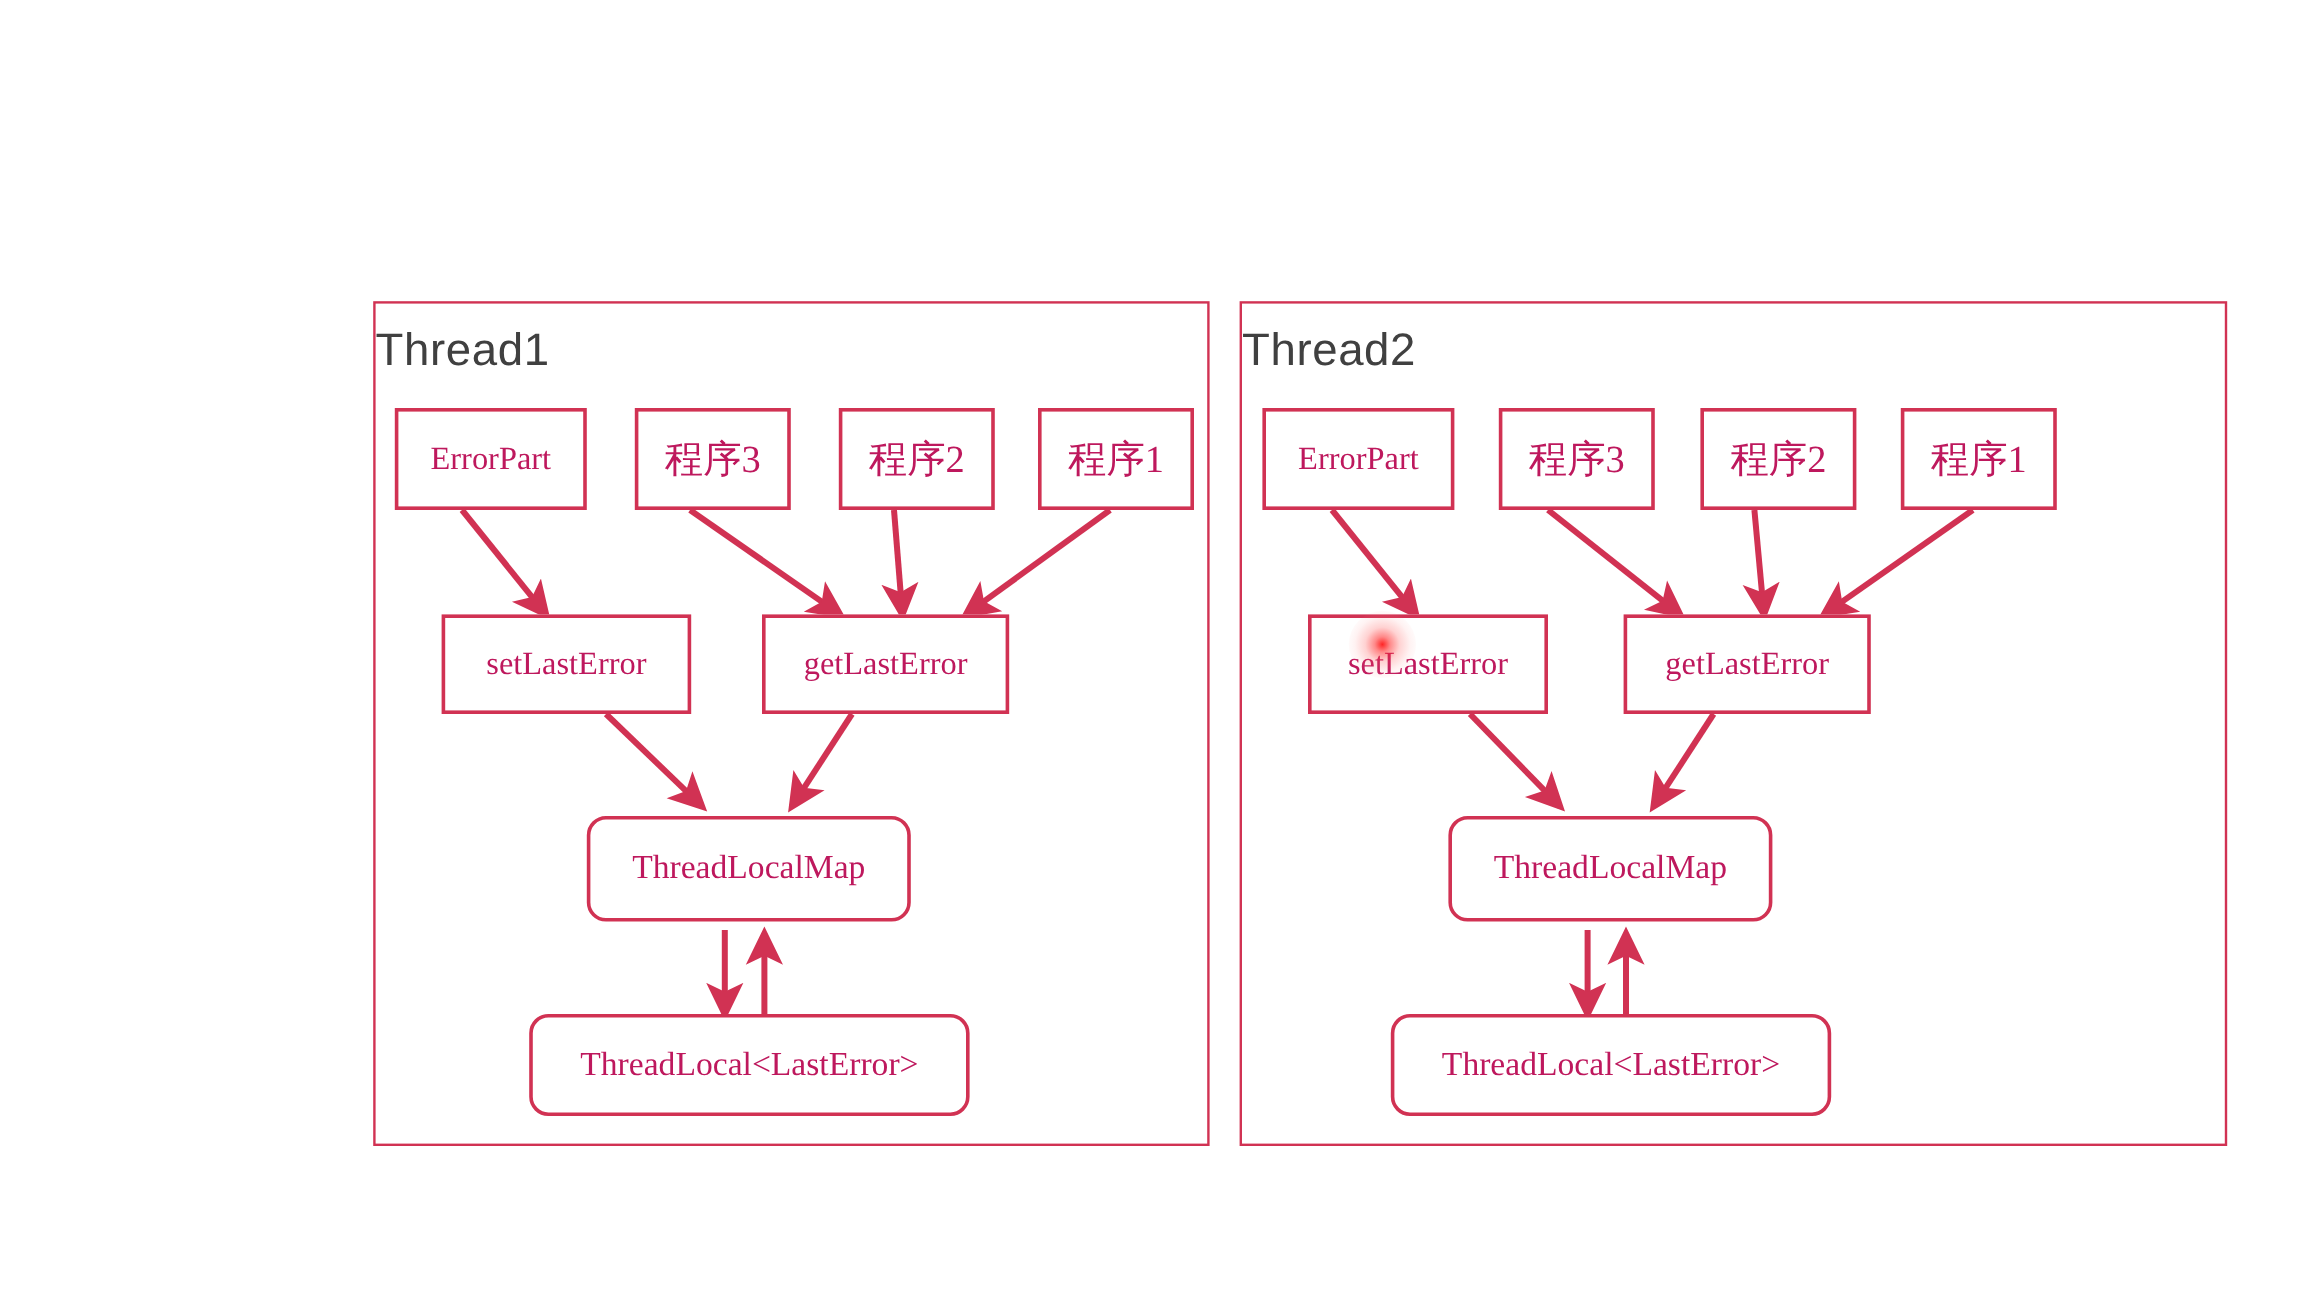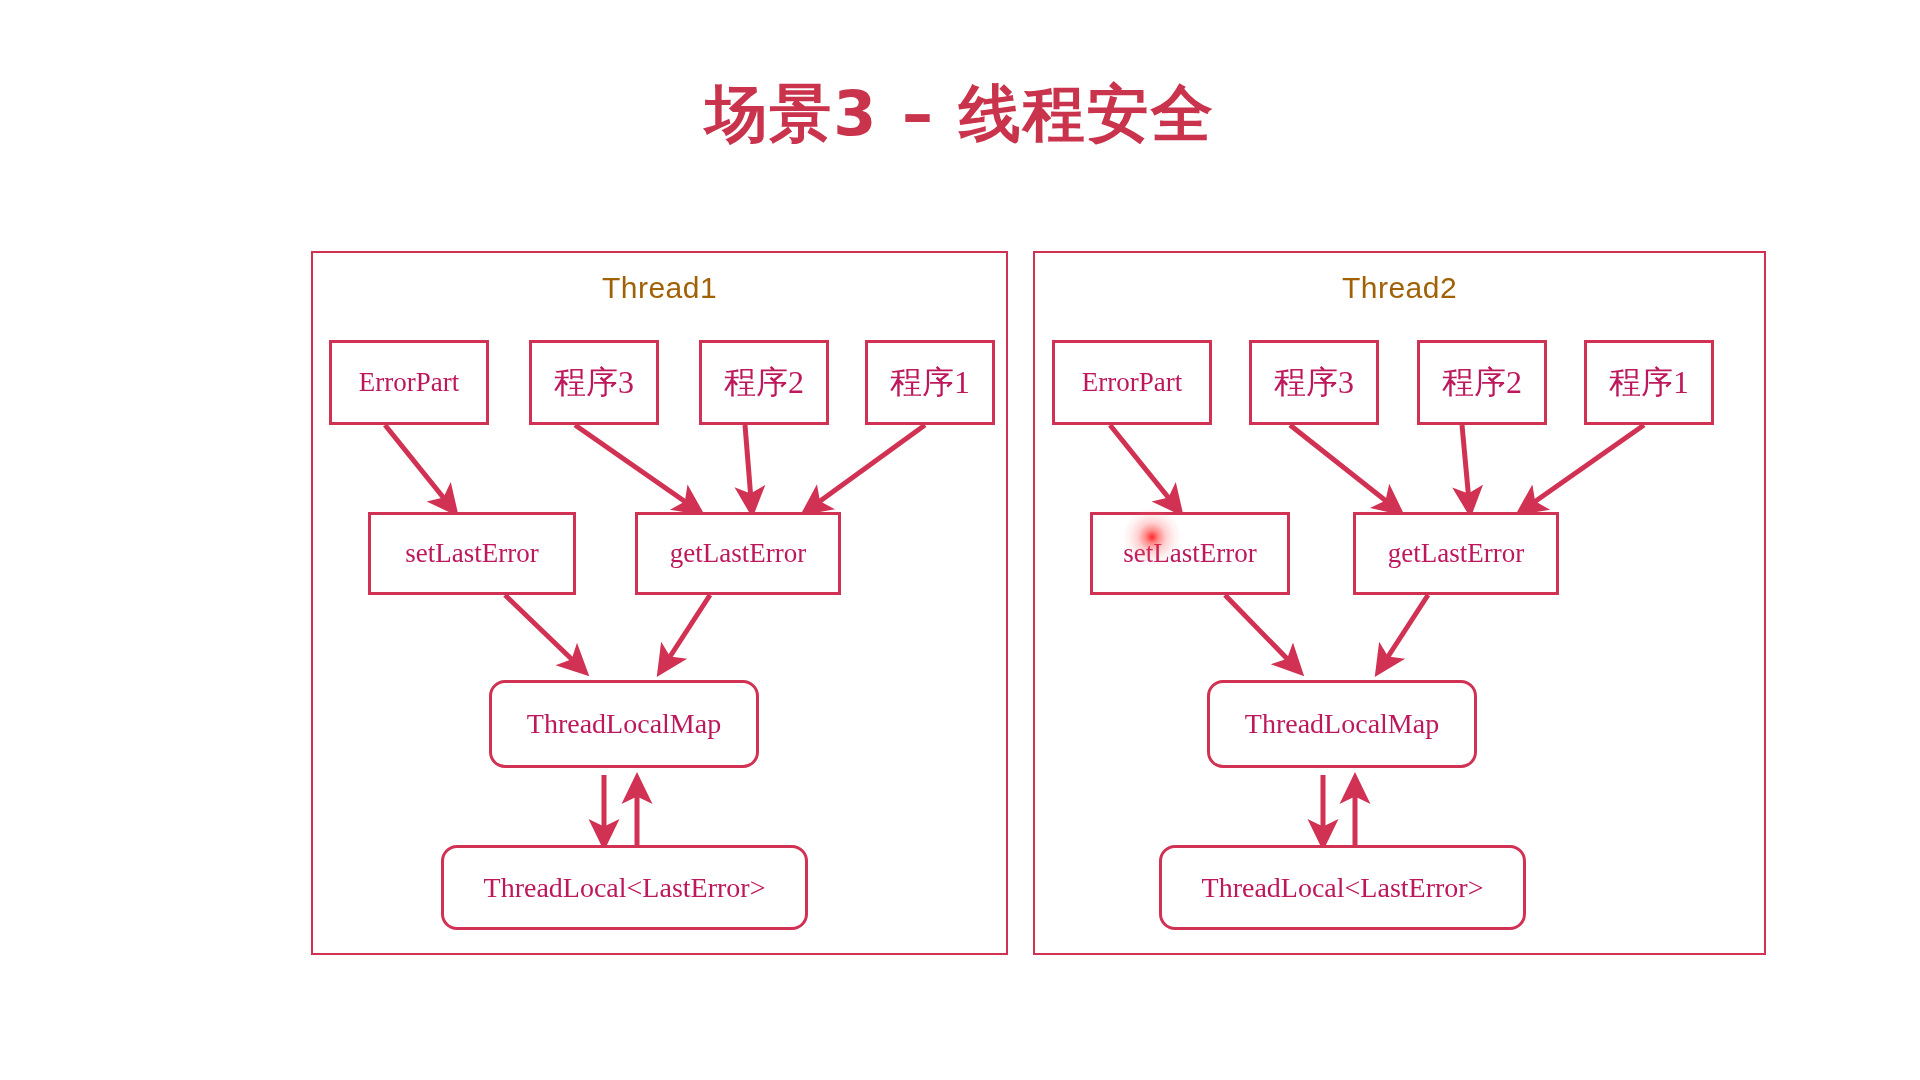--- a/index.html
+++ b/index.html
@@ -26,30 +26,29 @@
   }
 
   
   .thread-panel{
     position:absolute;
     border:2px solid #d13253;
     background:transparent;
     box-sizing:border-box;
   }
   #panel-thread1{left:311px;top:251px;width:697px;height:704px;}
-  #panel-thread2{left:1033px;top:251px;width:733px;height:704px;}
+  #panel-thread2{left:1033px;top:251px;width:823px;height:704px;}
 
   .panel-title{
     position:absolute;
     left:0;right:0;top:18px;
-    text-align:center;
     font-family:"Liberation Sans",sans-serif;
-    font-size:30px;
+    font-size:38px;
     font-weight:400;
-    color:#a16207;
+    color:#404040;
     letter-spacing:0.5px;
   }
 
   
   .node{
     position:absolute;
     box-sizing:border-box;
     border:3px solid #d13253;
     background:#ffffff;
     color:#be185d;
@@ -86,21 +85,20 @@
         rgba(255,160,160,0.0) 78%);
     z-index:9;
     pointer-events:none;
   }
 </style>
 </head>
 <body>
 
 <div id="slide">
 
-  <div class="slide-title">场景3 – 线程安全</div>
 
   <svg class="edges" viewBox="0 0 1920 1080" xmlns="http://www.w3.org/2000/svg">
     <defs>
       <marker id="ah" markerWidth="7" markerHeight="7" refX="5.2" refY="3.5" orient="auto" markerUnits="strokeWidth">
         <path d="M0,0.4 L6.4,3.5 L0,6.6 L1.5,3.5 Z" fill="#d13253"></path>
       </marker>
     </defs>
     <g stroke="#d13253" stroke-width="5" fill="none" marker-end="url(#ah)">
 
       <path d="M385,425 L455,512"></path>

